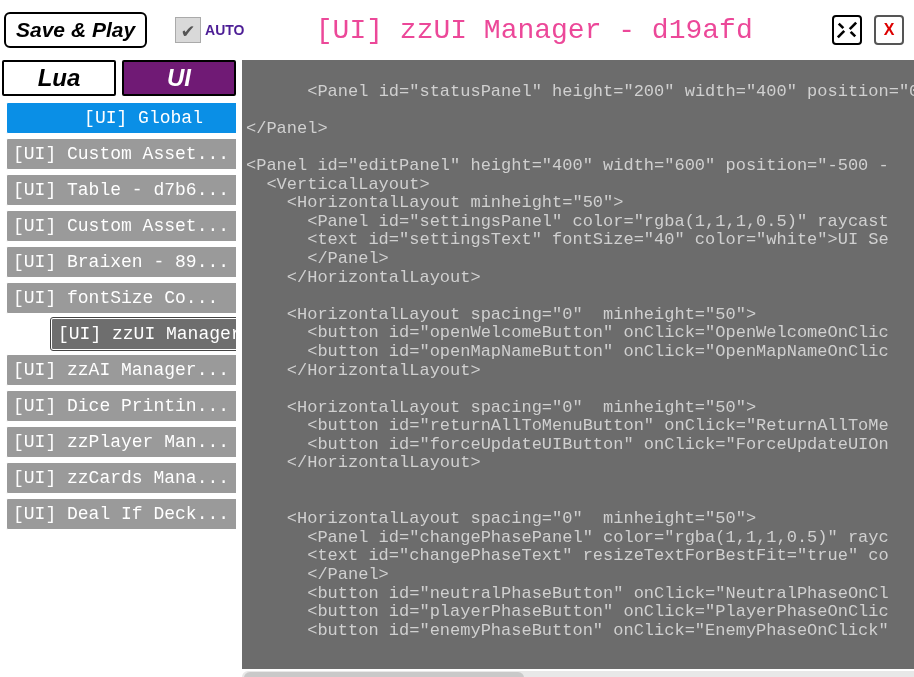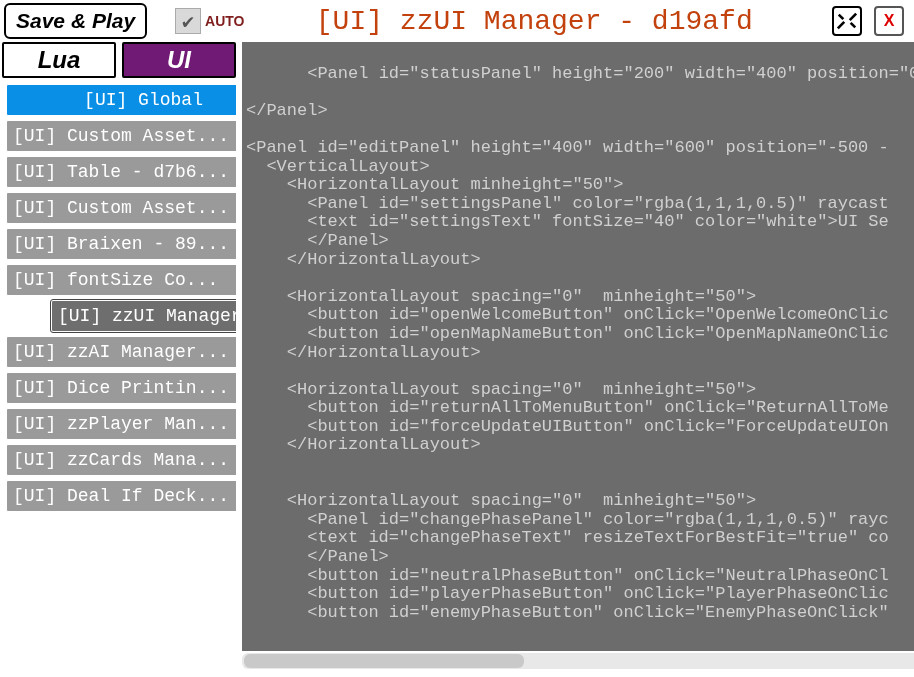--- a/index.html
+++ b/index.html
@@ -7,21 +7,21 @@
     width: 914px;
     height: 677px;
     background: #fff;
     font-family: "Courier New", monospace;
     overflow: hidden;
     position: relative;
   }
   .header {
     display: flex;
     align-items: center;
-    height: 42px;
+    height: 60px;
     padding: 4px;
     gap: 8px;
   }
   .save-play {
     background: #fff;
     border: 2px solid #000;
     border-radius: 6px;
     font-family: "Arial Black", sans-serif;
     font-weight: 900;
     font-size: 21px;
@@ -42,29 +42,29 @@
     border: 1px solid #aaa;
     display: flex;
     align-items: center;
     justify-content: center;
     font-size: 20px;
     color: #555;
   }
   .auto-label {
     font-family: Arial, sans-serif;
     font-size: 14px;
-    color: #7f1d1d;
+    color: #4c1d95;
     font-weight: bold;
   }
   .title {
     flex: 1;
     text-align: center;
     font-size: 28px;
     letter-spacing: 0;
-    color: #c2410c;
+    color: #ec4899;
     font-family: "Courier New", monospace;
     margin-left: -8px;
   }
   .tools-btn {
     width: 30px;
     height: 30px;
     border: 2px solid #000;
     border-radius: 4px;
     background: #fff;
     display: flex;

